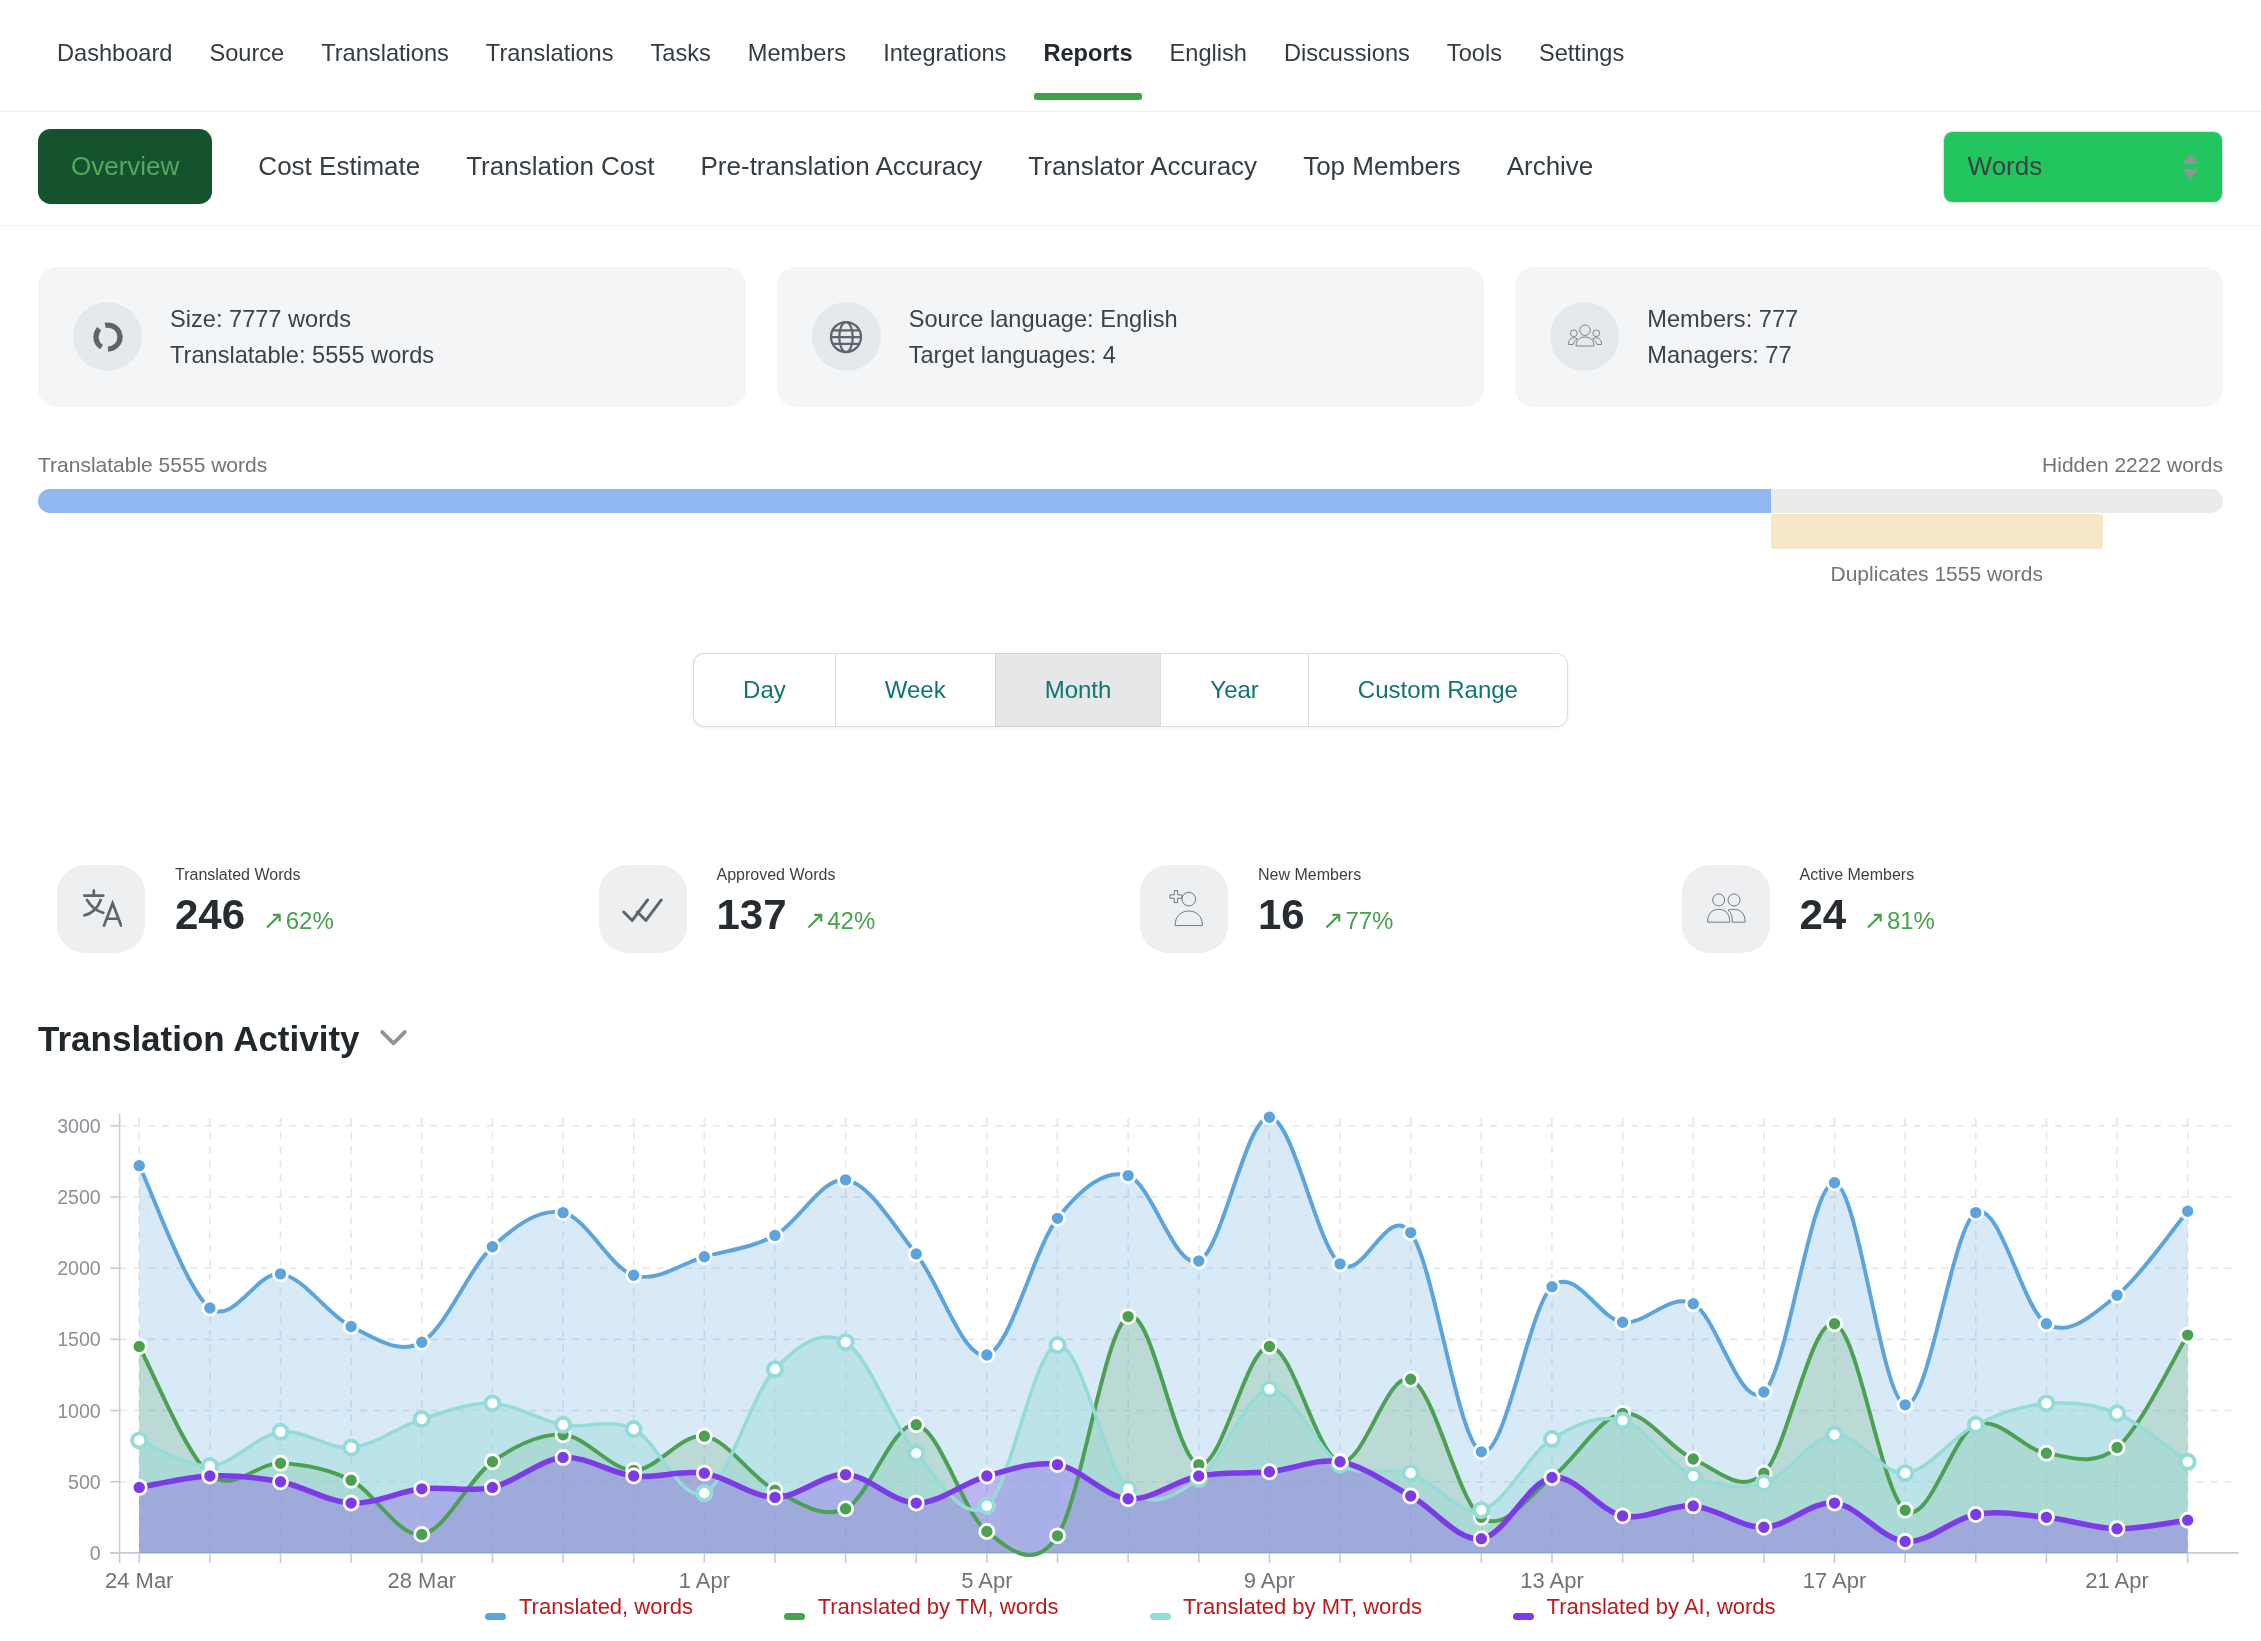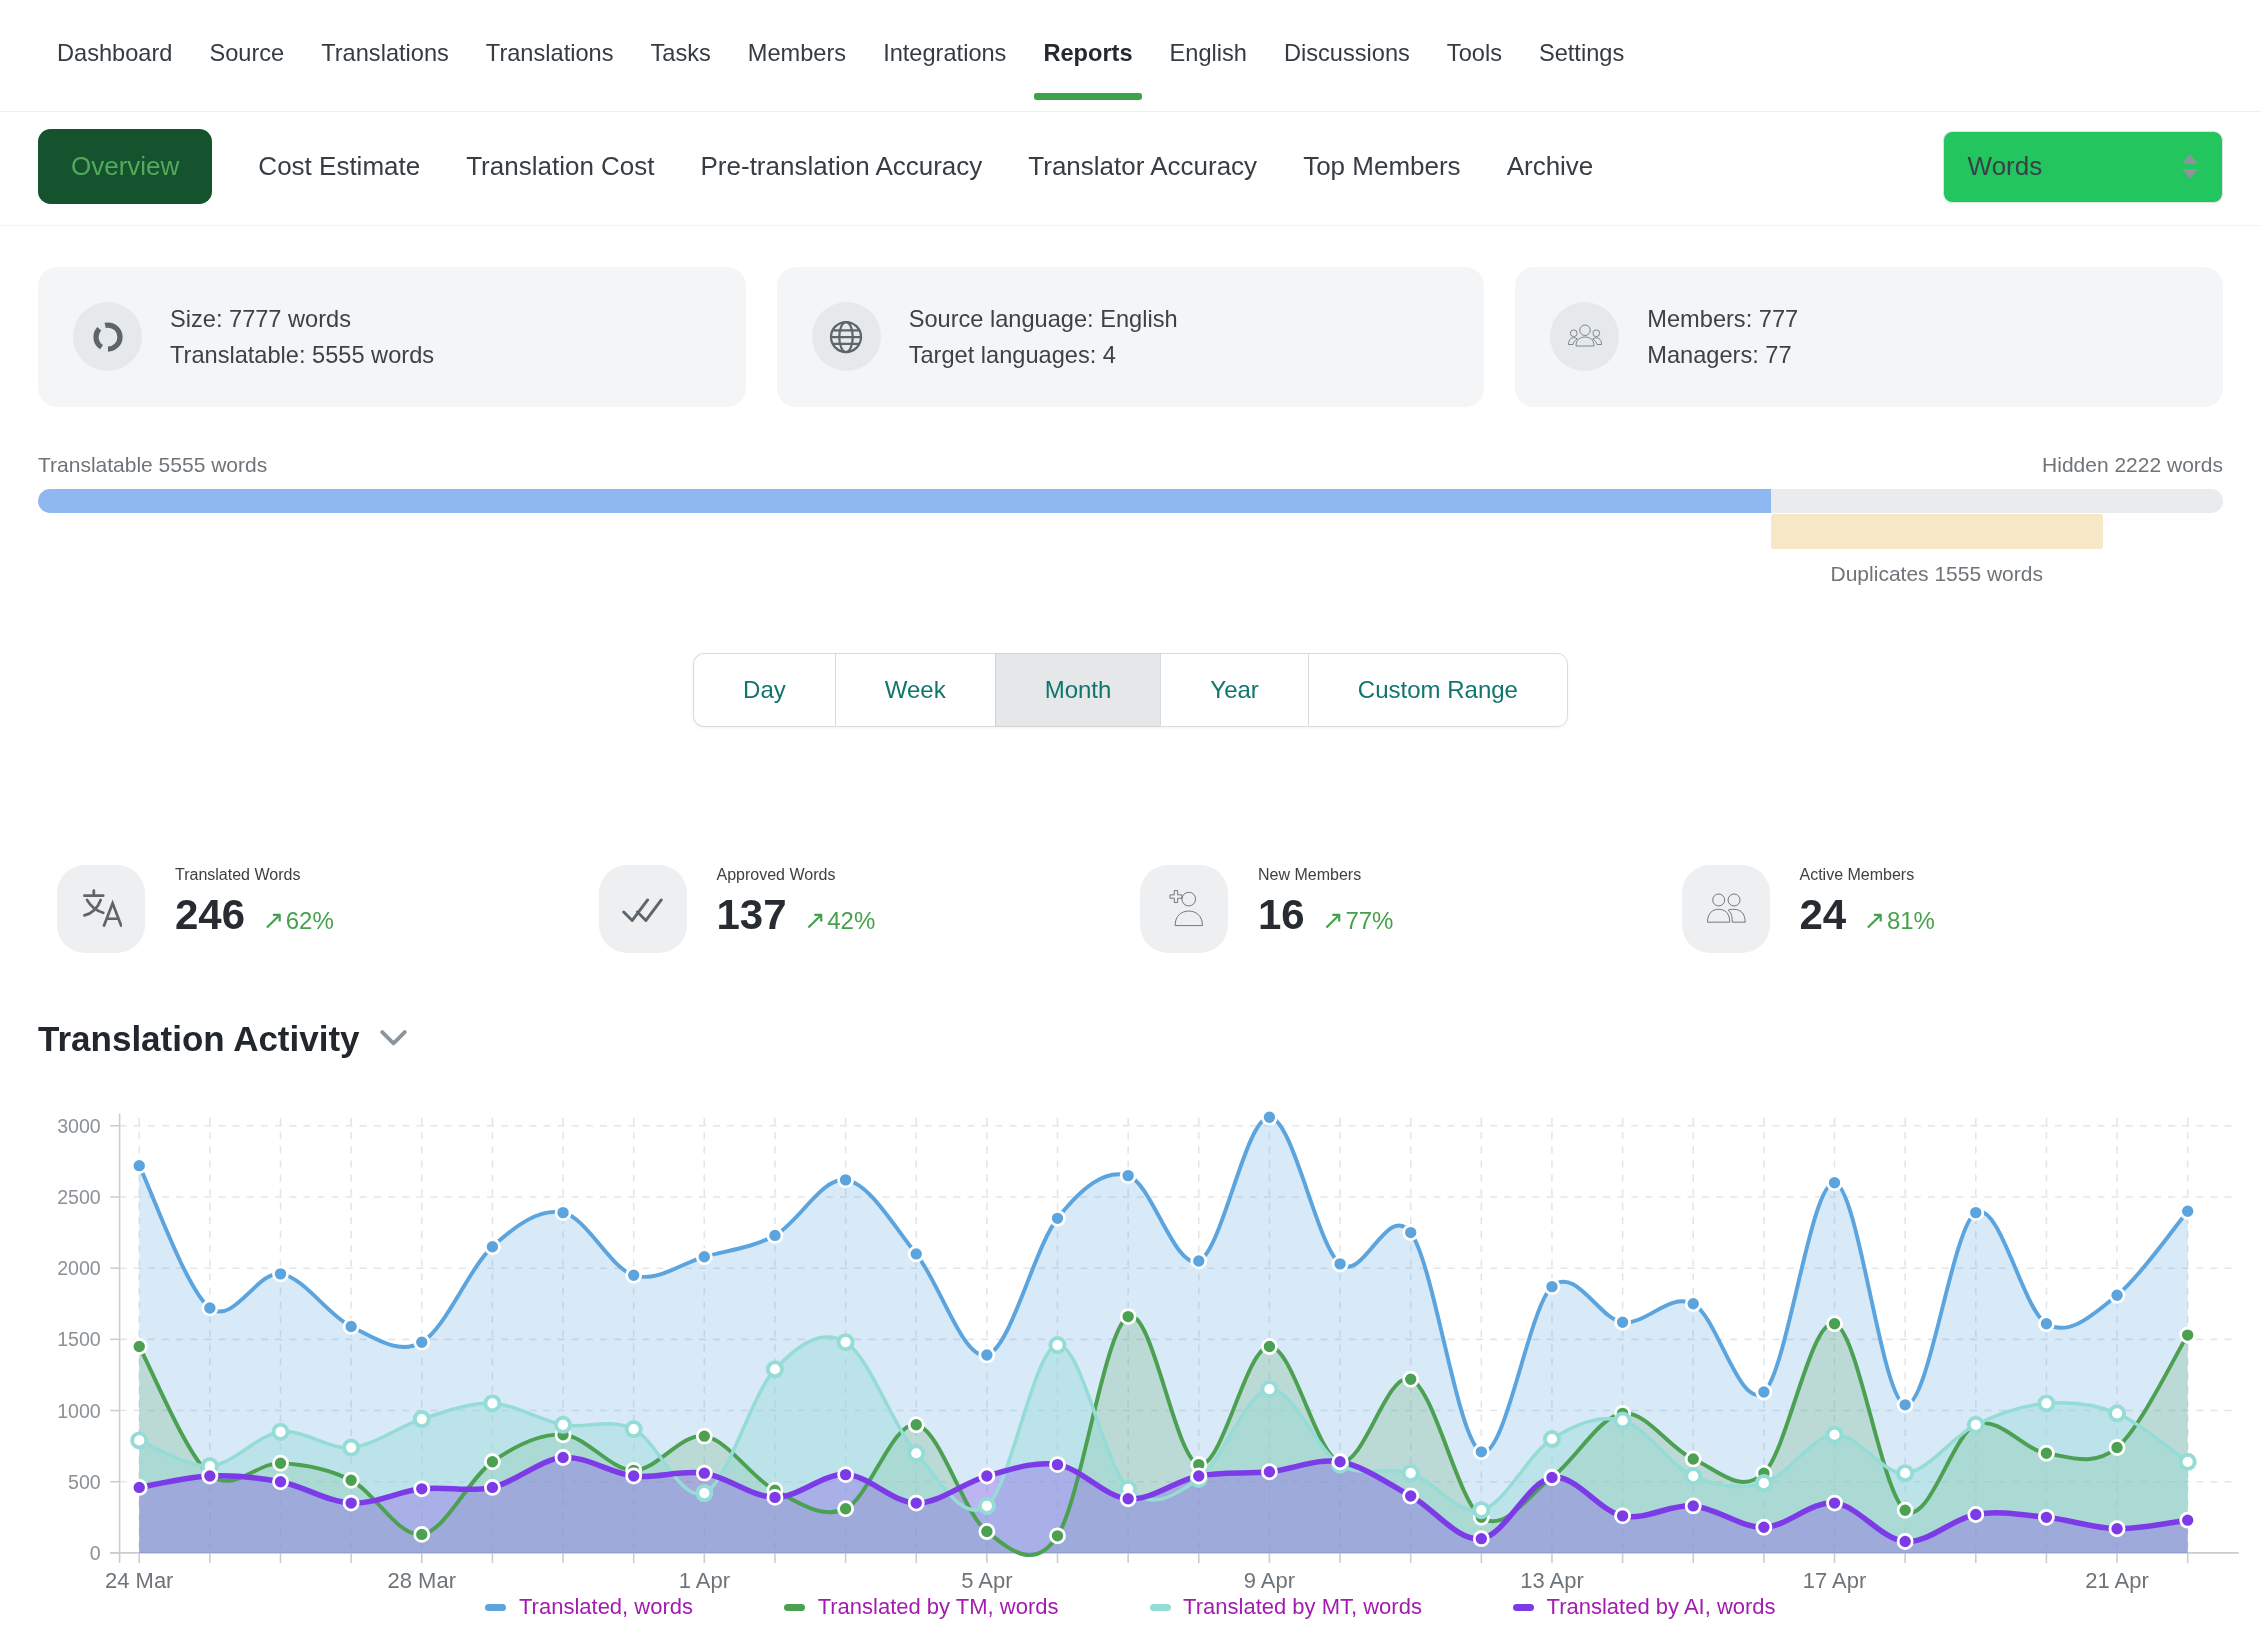--- a/index.html
+++ b/index.html
@@ -74,21 +74,21 @@
   .act-title-row { display:flex; align-items:center; gap:20.4px; margin-top:66px; }
   .act-title { font-size:35px; font-weight:700; color:#21272c; }
   .chart-wrap { margin:23.6px -38px 0; }
   svg#chart { display:block; }
   #chart .grid { stroke:#e3e6e9; stroke-width:2; stroke-dasharray:9 9; }
   #chart .axis { stroke:#c9cdd1; stroke-width:2; }
   #chart .ylab { font-size:25px; fill:#8b9197; font-family:"Liberation Sans",sans-serif; }
   #chart .xlab { font-size:28px; fill:#6d747a; font-family:"Liberation Sans",sans-serif; }
 
   .legend { display:flex; justify-content:center; gap:91px; margin-top:-6.3px; }
-  .legend .item { display:flex; align-items:center; gap:12.6px; font-size:22px; color:#a21caf; }
+  .legend .item { display:flex; align-items:flex-end; gap:12.6px; font-size:22px; color:#b91c1c; }
   .legend .sw { width:21px; height:7px; border-radius:3.9px; }
 </style>
 </head>
 <body>
 
 <div class="page">
 
   <div class="topnav">
     <div class="nav-item">Dashboard</div>
     <div class="nav-item">Source</div>

